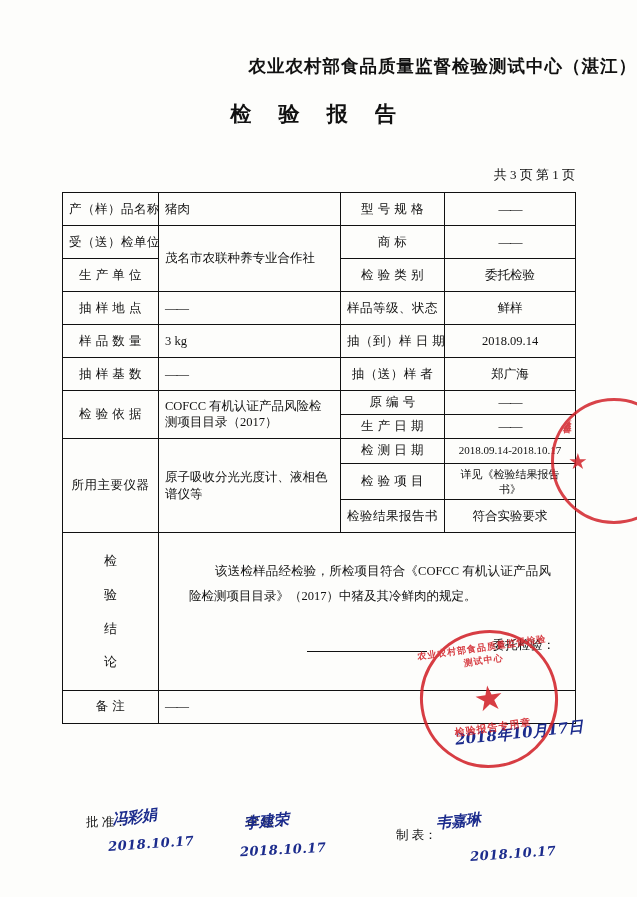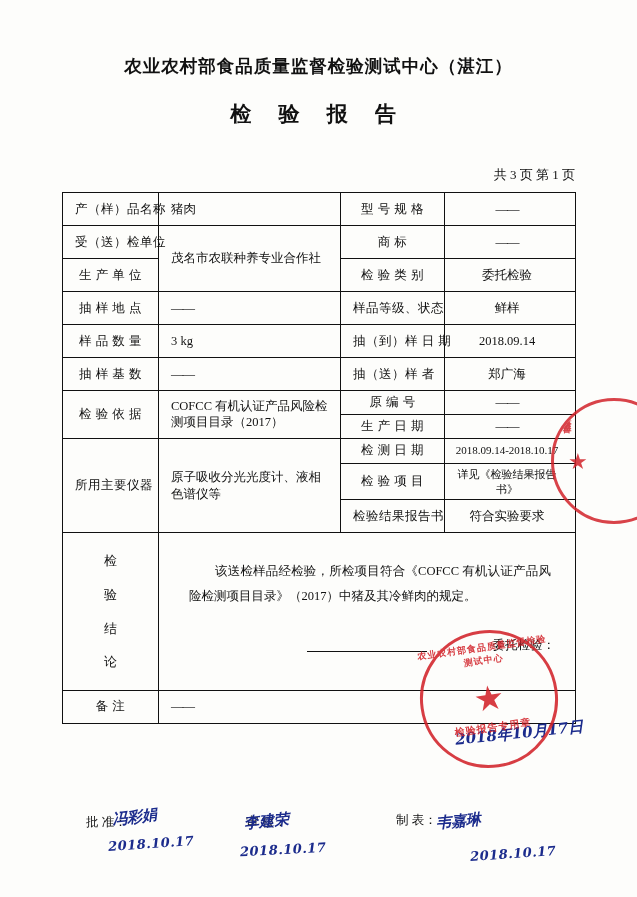--- a/index.html
+++ b/index.html
@@ -20,21 +20,21 @@
     left: 0; top: 0;
     width: 637px;
     height: 897px;
     background: #fdfdfb;
   }
   .org-title {
     position: absolute;
     top: 54px;
     left: 0;
     width: 637px;
-    text-align: center;
+    text-align: right;
     font-size: 17.5px;
     font-weight: bold;
     letter-spacing: 1px;
     font-family: "Liberation Serif", serif;
   }
   .doc-title {
     position: absolute;
     top: 100px;
     left: 0;
     width: 637px;
@@ -66,21 +66,21 @@
     position: absolute;
     top: 192px;
     left: 62px;
     width: 513px;
     border-collapse: collapse;
     table-layout: fixed;
     font-size: 12.5px;
   }
   table.main td {
     border: 1px solid #111;
-    padding: 3px 12px;
+    padding: 3px 6px;
     vertical-align: middle;
     height: 26px;
     line-height: 1.35;
   }
   td.lbl {
     text-align: center;
     white-space: nowrap;
     letter-spacing: 0.5px;
   }
   td.val {
@@ -357,21 +357,21 @@
         <td class="val dash" colspan="3">——</td>
       </tr>
     </tbody>
   </table>
 
   <div class="sign-date-ink" style="left:455px; top:724px;">2018年10月17日</div>
 
   <div class="footer">
     <span class="fl" style="left:0; top:6px;">批 准：</span>
     <span class="fl" style="left:160px; top:6px;">审 核：</span>
-    <span class="fl" style="left:310px; top:4px;">制 表：</span>
+    <span class="fl" style="left:310px; top:19px;">制 表：</span>
   </div>
 
   <div class="ink name" style="left:112px; top:808px; transform:rotate(-7deg);">冯彩娟</div>
   <div class="ink date" style="left:108px; top:836px; transform:rotate(-4deg);">2018.10.17</div>
 
   <div class="ink name" style="left:244px; top:812px; transform:rotate(-6deg);">李建荣</div>
   <div class="ink date" style="left:240px; top:842px; transform:rotate(-3deg);">2018.10.17</div>
 
   <div class="ink name" style="left:436px; top:812px; transform:rotate(-5deg);">韦嘉琳</div>
   <div class="ink date" style="left:470px; top:846px; transform:rotate(-4deg);">2018.10.17</div>

